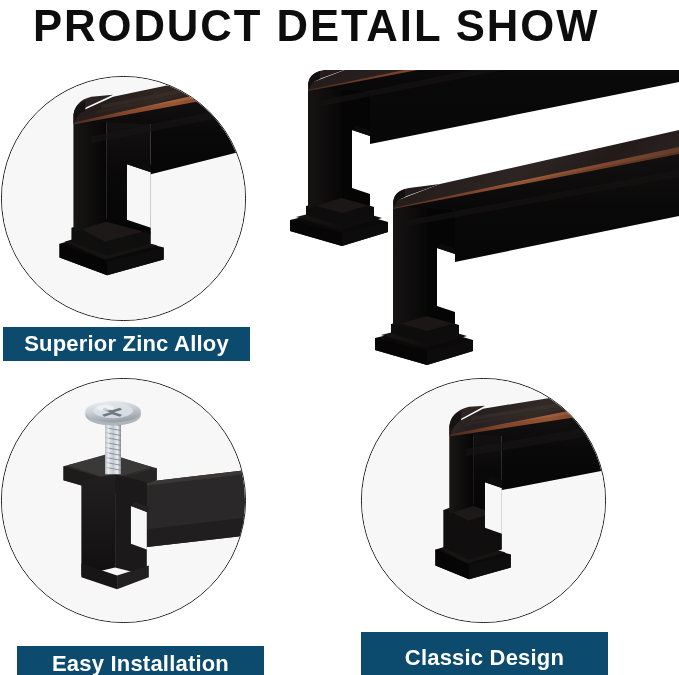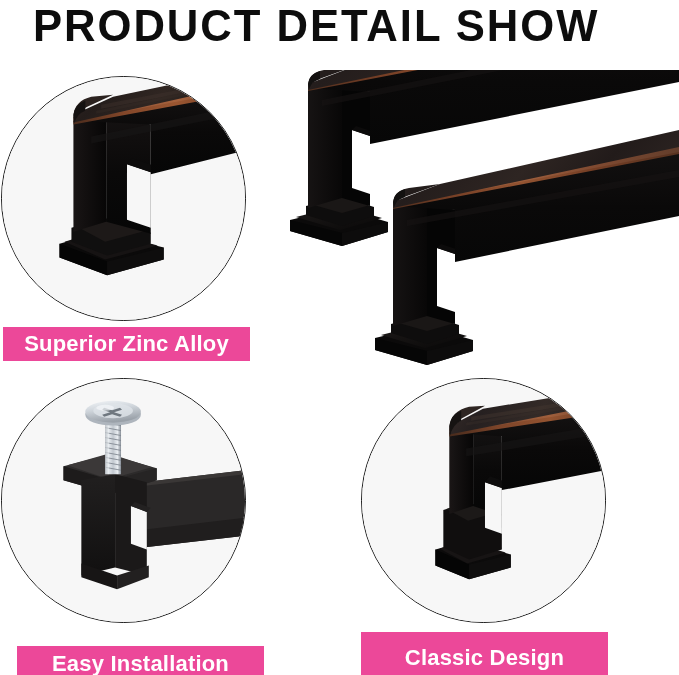--- a/index.html
+++ b/index.html
@@ -29,21 +29,21 @@
     letter-spacing: 2.0px;
     color: #0d0d0d;
     white-space: nowrap;
     transform: scaleX(0.97);
     transform-origin: left center;
   }
 
   
   .caption-bar {
     position: absolute;
-    background: #ec4899;
+    background: #0c4a6e;
     color: #ffffff;
     display: flex;
     align-items: center;
     justify-content: center;
     font-size: 22px;
     font-weight: 600;
     letter-spacing: 0.2px;
     white-space: nowrap;
   }
   #caption-zinc       { left: 3px;   top: 327px; width: 247px; height: 34px; }

